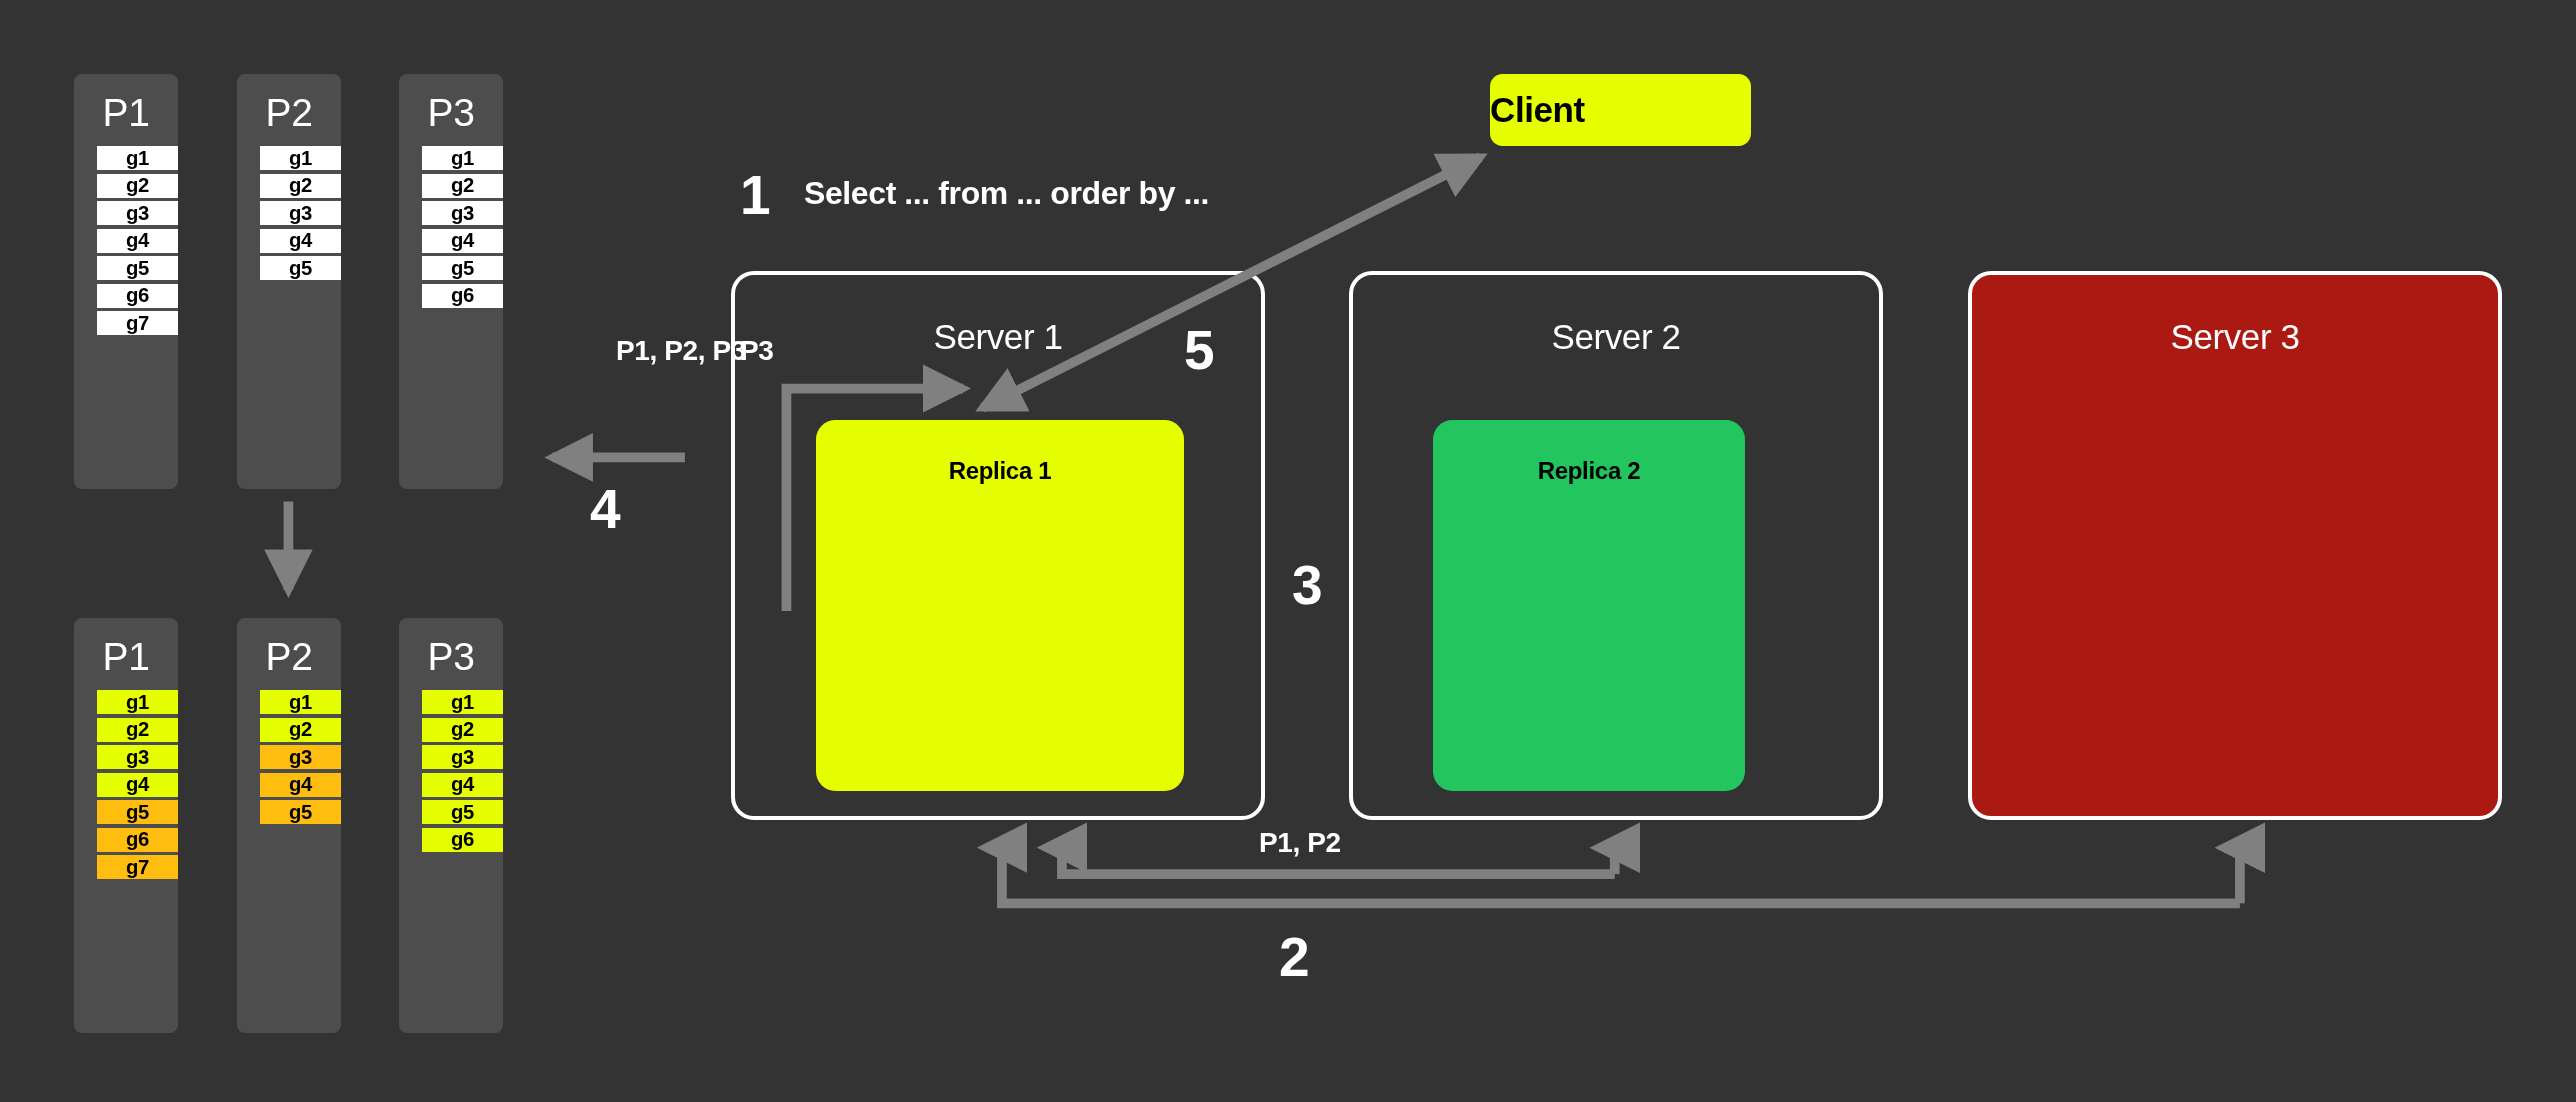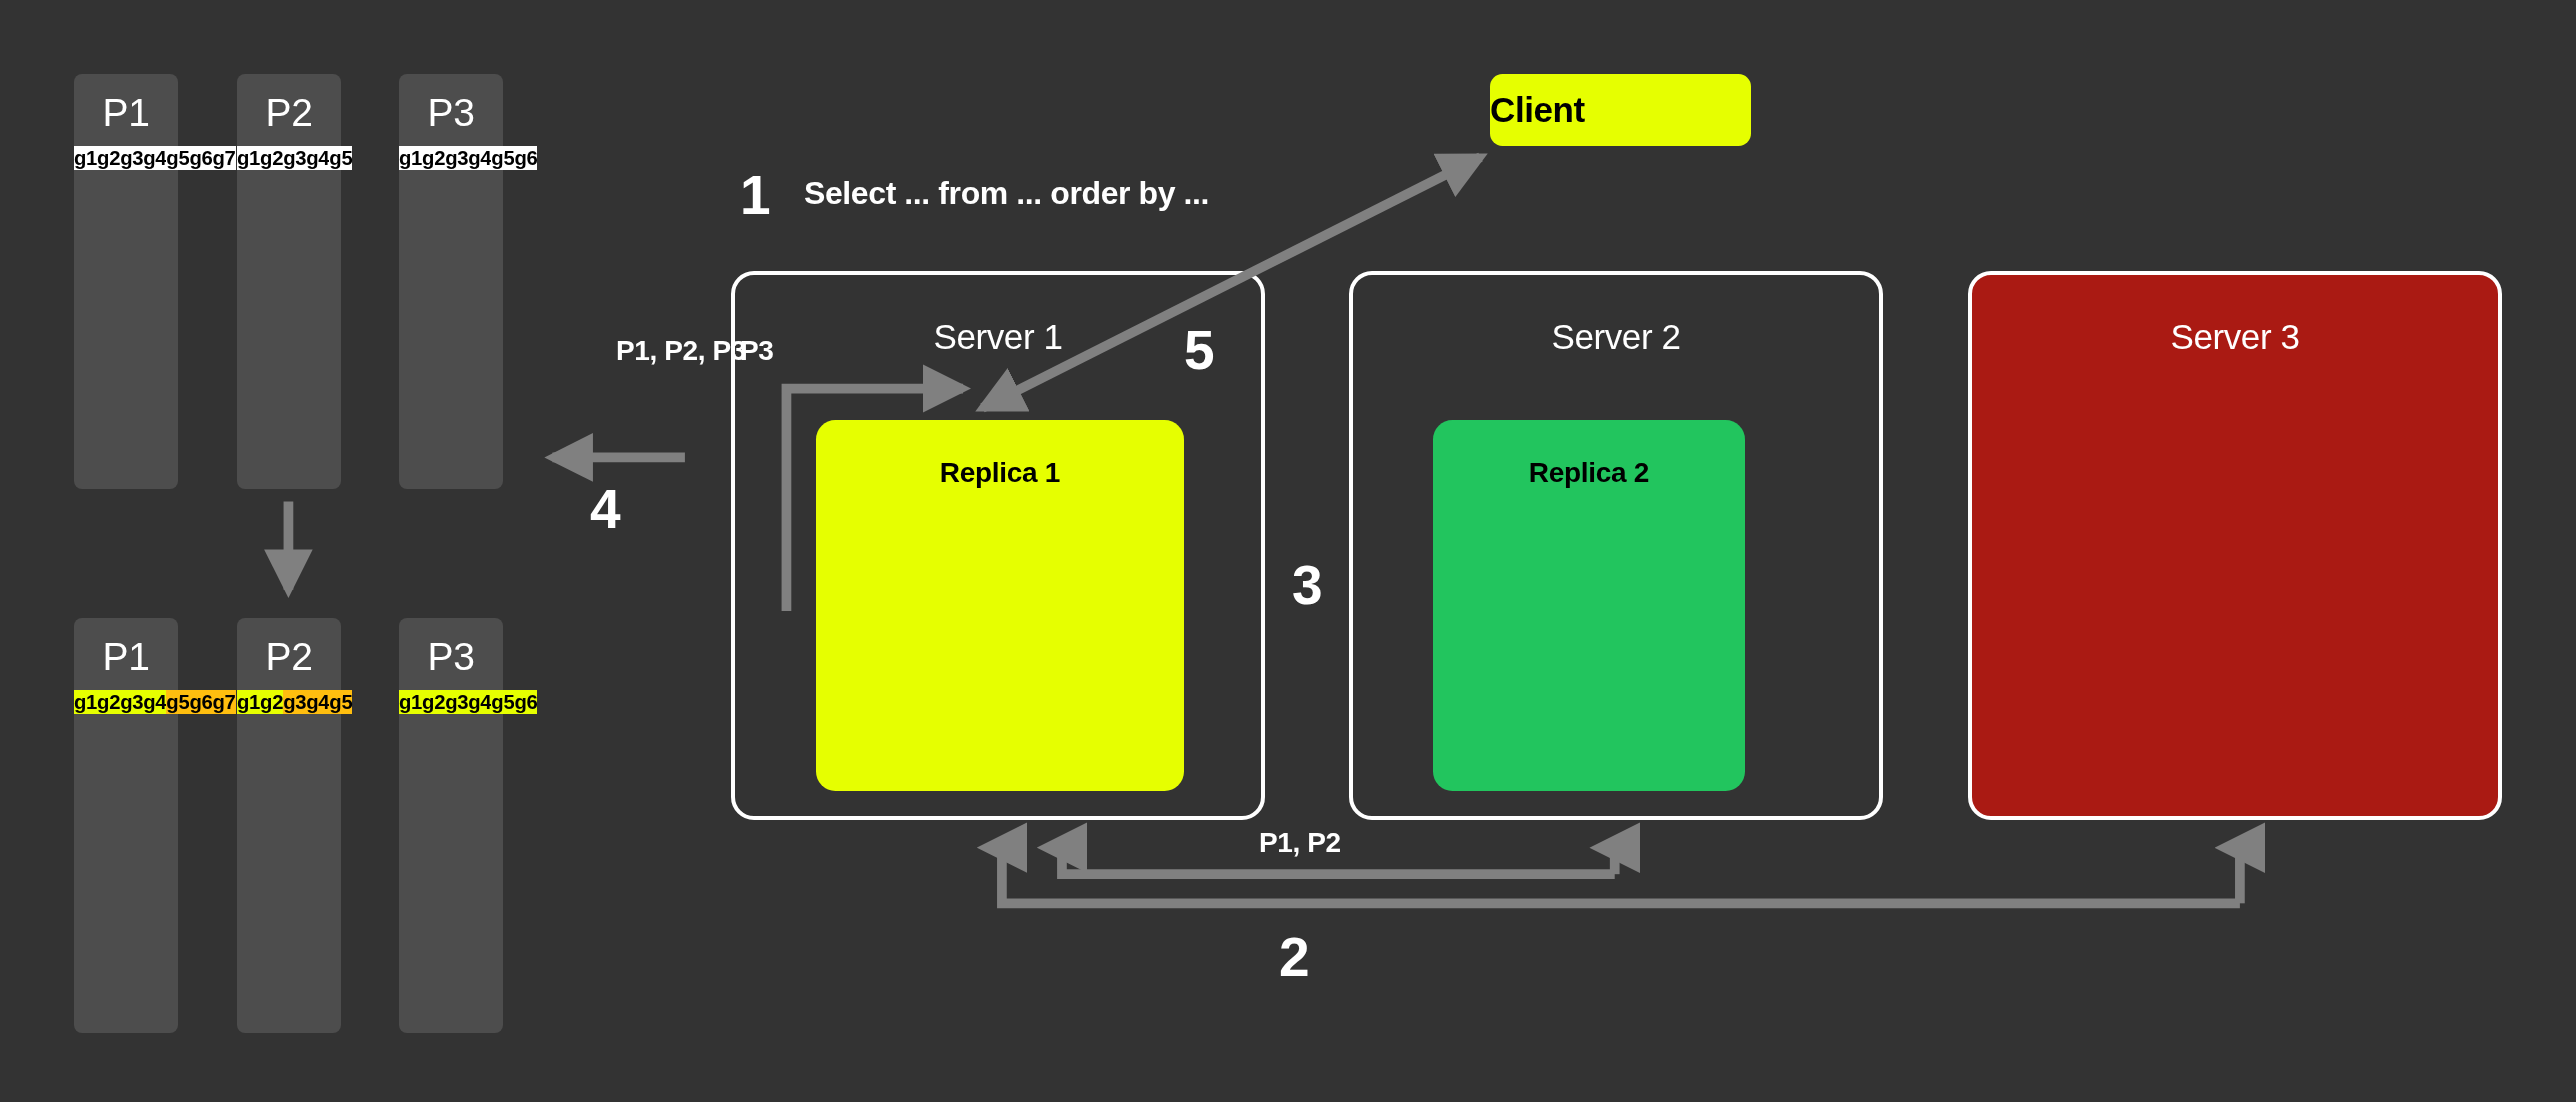--- a/index.html
+++ b/index.html
@@ -23,21 +23,21 @@
   }
   .pcol-title {
     color: #ffffff;
     font-size: 39px;
     font-weight: 500;
     line-height: 1;
     margin-top: 19.4px;
     margin-bottom: 14px;
     letter-spacing: -0.4px;
   }
-  .pcol-rows { width: 100%; display: flex; flex-direction: row; align-items: flex-end; }
+  .pcol-rows { width: 100%; display: flex; flex-direction: column; align-items: flex-end; }
   .grow {
     width: 81px;
     height: 24px;
     margin-bottom: 3.5px;
     display: flex;
     align-items: center;
     justify-content: center;
     color: #000000;
     font-size: 20.3px;
     font-weight: bold;
@@ -62,21 +62,21 @@
     font-weight: 500;
     letter-spacing: -0.4px;
   }
   .replica {
     position: absolute;
     border-radius: 19.4px;
     display: flex;
     align-items: flex-start;
     justify-content: center;
     color: #000000;
-    font-size: 28px;
+    font-size: 24px;
     font-weight: bold;
     padding-top: 37px;
     letter-spacing: -0.3px;
   }
 
   
   .lbl { position: absolute; color: #ffffff; white-space: nowrap; }
   .step-num { font-size: 55px; font-weight: bold; letter-spacing: -0.9px; line-height: 1; }
   .query-text { font-size: 32px; font-weight: 600; letter-spacing: -0.4px; }
   .flow-label { font-size: 28px; font-weight: bold; letter-spacing: -0.4px; }

